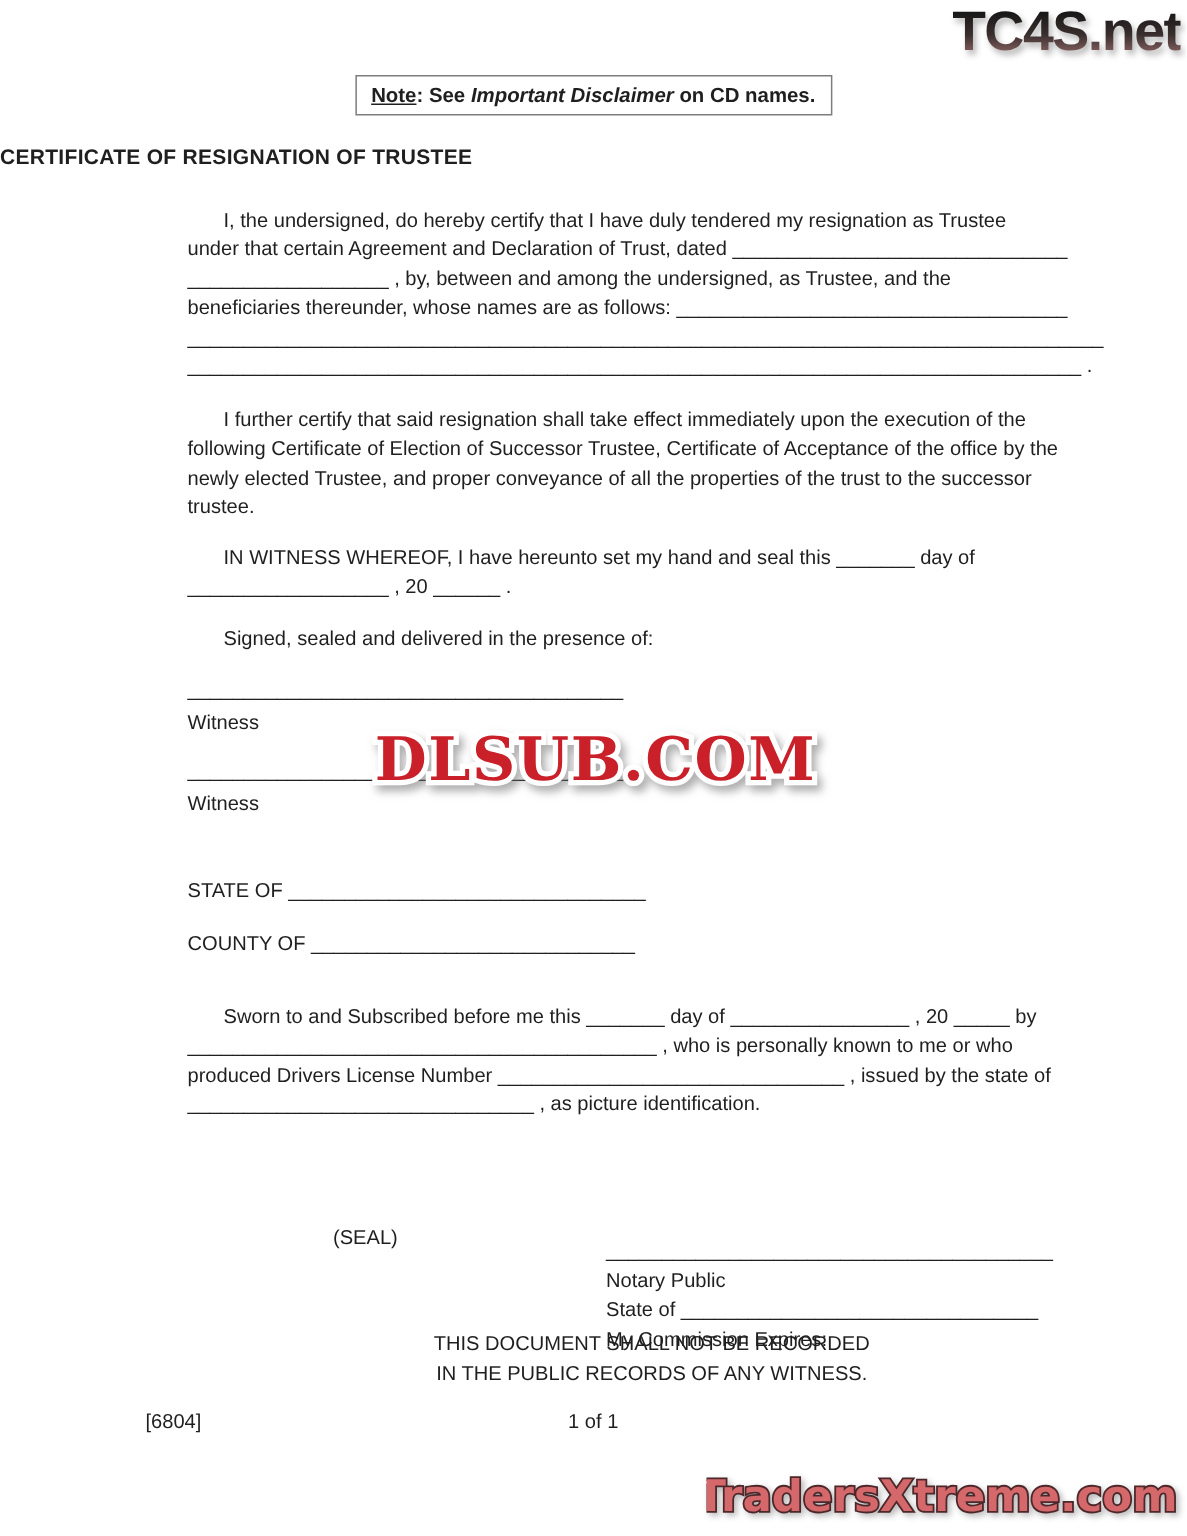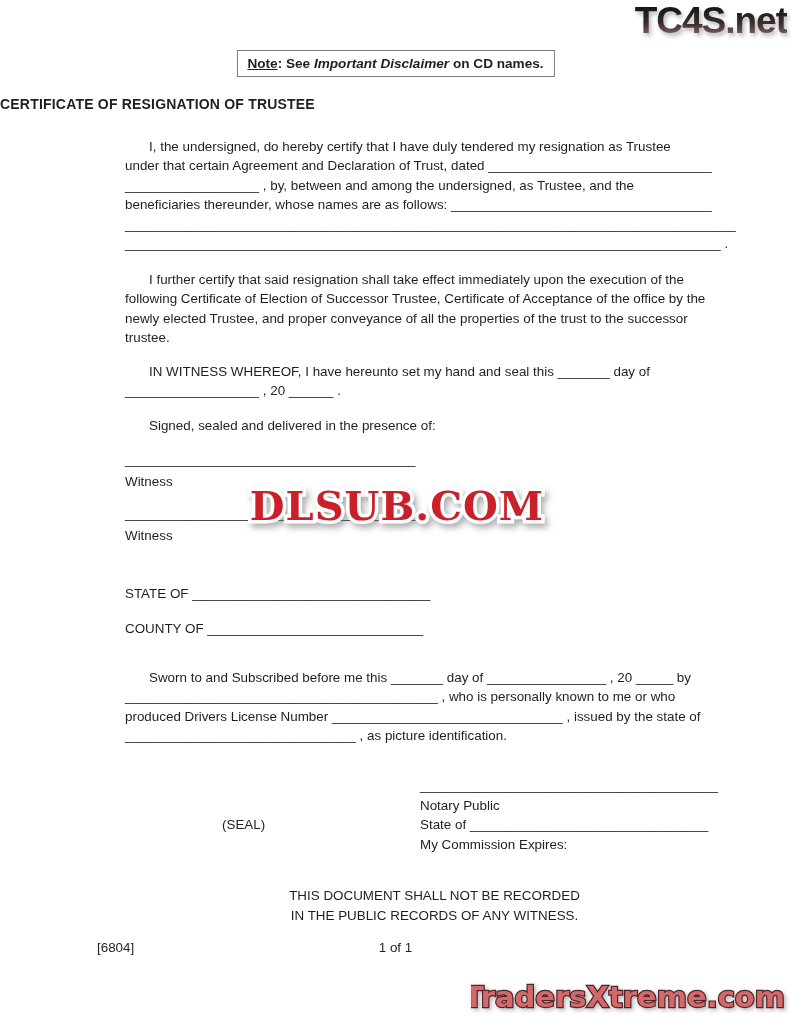--- a/index.html
+++ b/index.html
@@ -59,21 +59,21 @@
   .doc-title {
     position: absolute; top: 96px; left: 0; width: 100%;
     text-align: left; font-weight: bold; font-size: 14px;
     letter-spacing: 0.2px;
   }
   
   .block { position: absolute; left: 93px; width: 598px; line-height: 19.4px; margin-left: 32px; }
   .fline { white-space: nowrap; }
   .indent { text-indent: 24px; }
   .sig-row { display: flex; gap: 24px; white-space: nowrap; }
-  .notary-block { position: absolute; left: 420px; width: 295px; line-height: 19.5px; }
+  .notary-block { position: absolute; left: 404px; width: 295px; line-height: 19.5px; margin-top: 48px; }
   .seal { position: absolute; left: 222px; top: 817px; text-align: right; }
   .notice { position: absolute; left: 0; width: 100%; top: 886px; text-align: center; line-height: 19.5px; margin-left: 39px; }
   .doc-number { position: absolute; left: 97px; top: 940px; }
   .page-indicator { position: absolute; left: 0; width: 100%; top: 940px; text-align: center; }
 </style>
 </head>
 <body>
 
 <div class="page">
 

